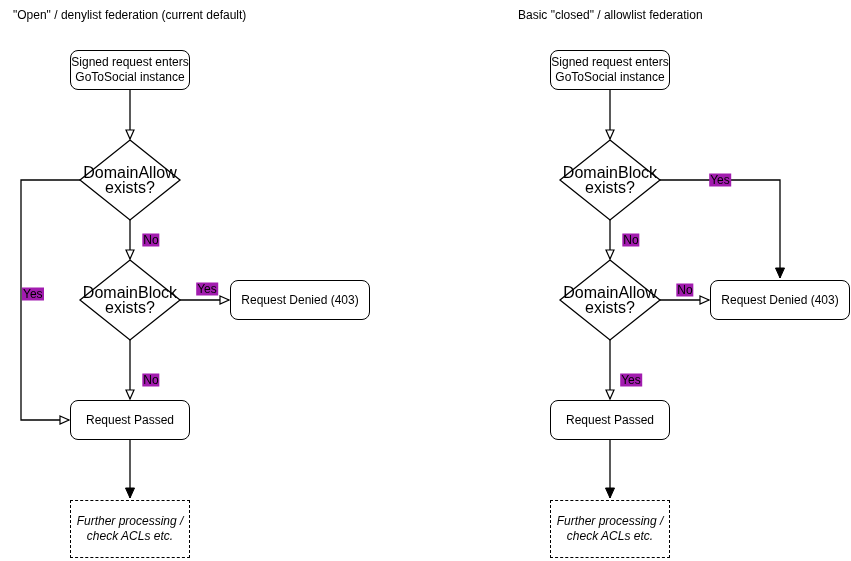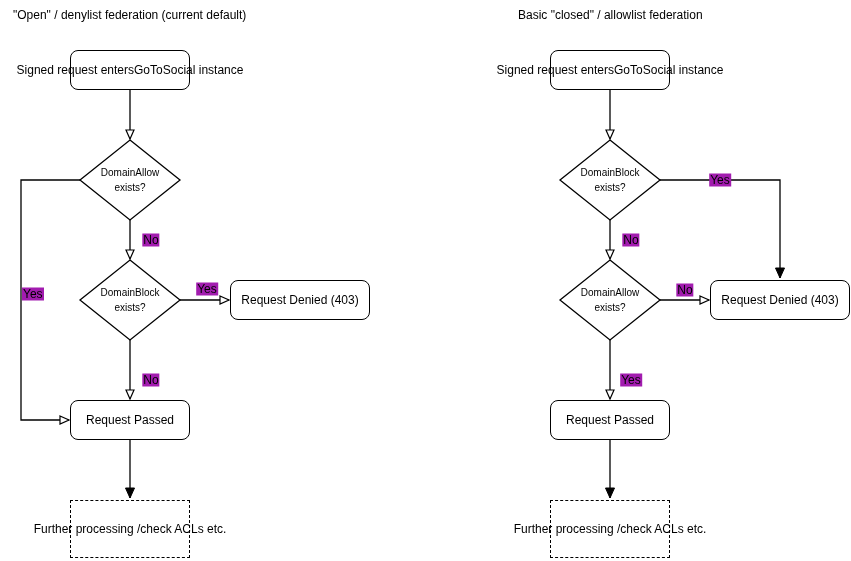--- a/index.html
+++ b/index.html
@@ -30,41 +30,42 @@
     white-space: nowrap;
     color: #000000;
   }
   .node {
     position: absolute;
     box-sizing: border-box;
     background: #ffffff;
     border: 1.3px solid #000000;
     border-radius: 8px;
     display: flex;
-    flex-direction: row;
+    flex-direction: column;
     align-items: center;
     justify-content: center;
     font-size: 12px;
     line-height: 15px;
     text-align: center;
     white-space: nowrap;
   }
   .node.dashed {
     border-style: dashed;
     border-width: 1.2px;
     border-radius: 0;
+    font-style: italic;
   }
   .diamond {
     position: absolute;
     background: transparent;
     display: flex;
     align-items: center;
     justify-content: center;
     text-align: center;
-    font-size: 10px;
+    font-size: 16px;
     line-height: 15px;
   }
   .diamond svg {
     position: absolute;
     left: 0;
     top: 0;
     overflow: visible;
   }
   .diamond .dtext {
     position: relative;

